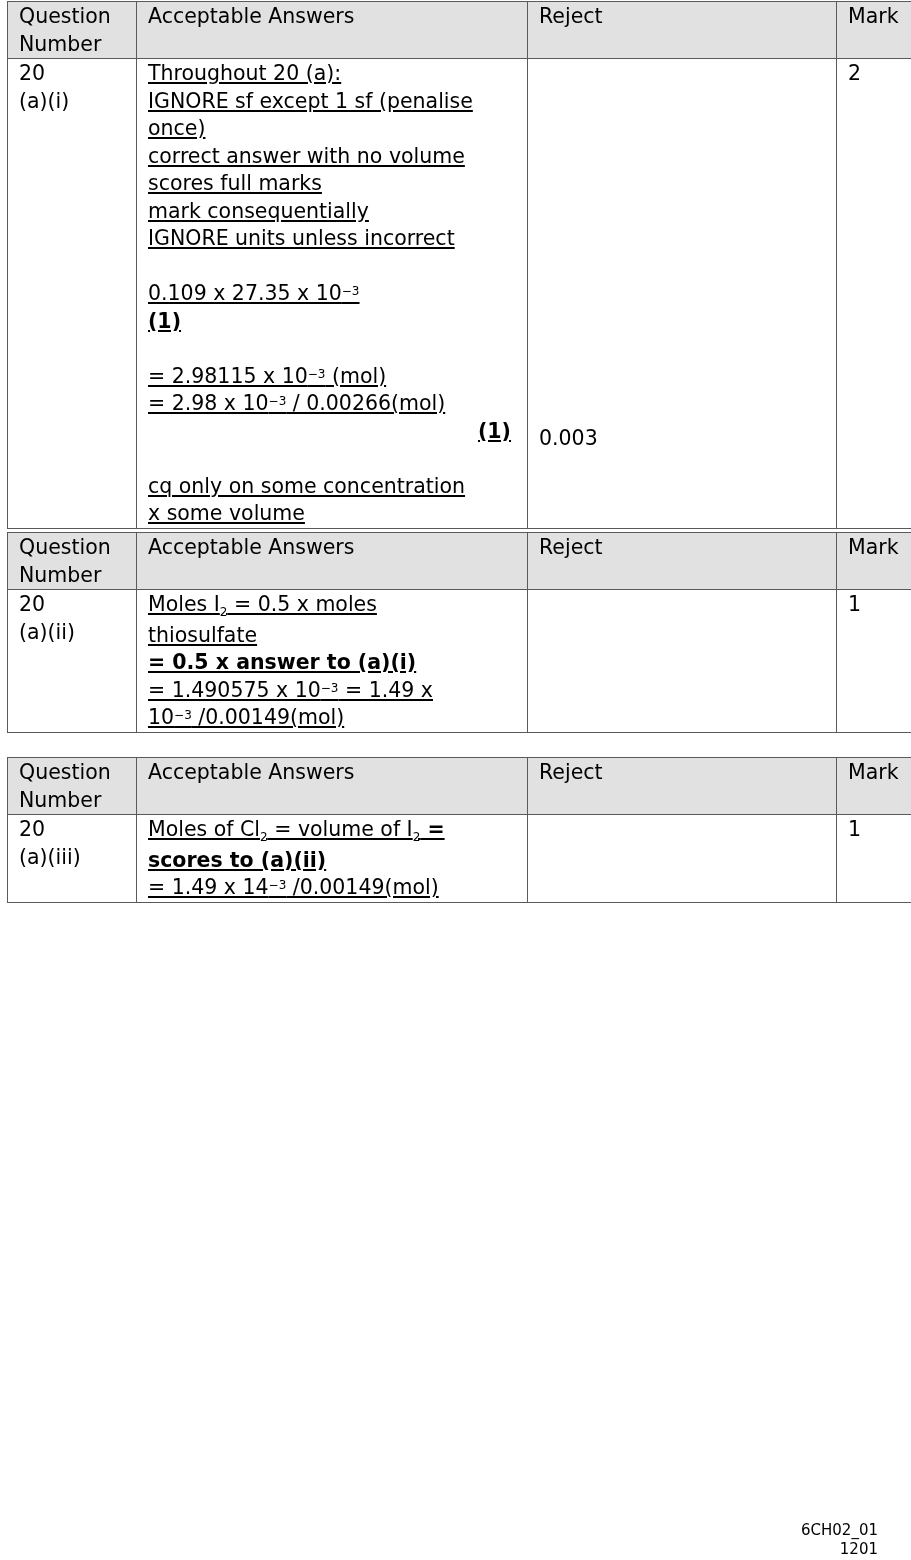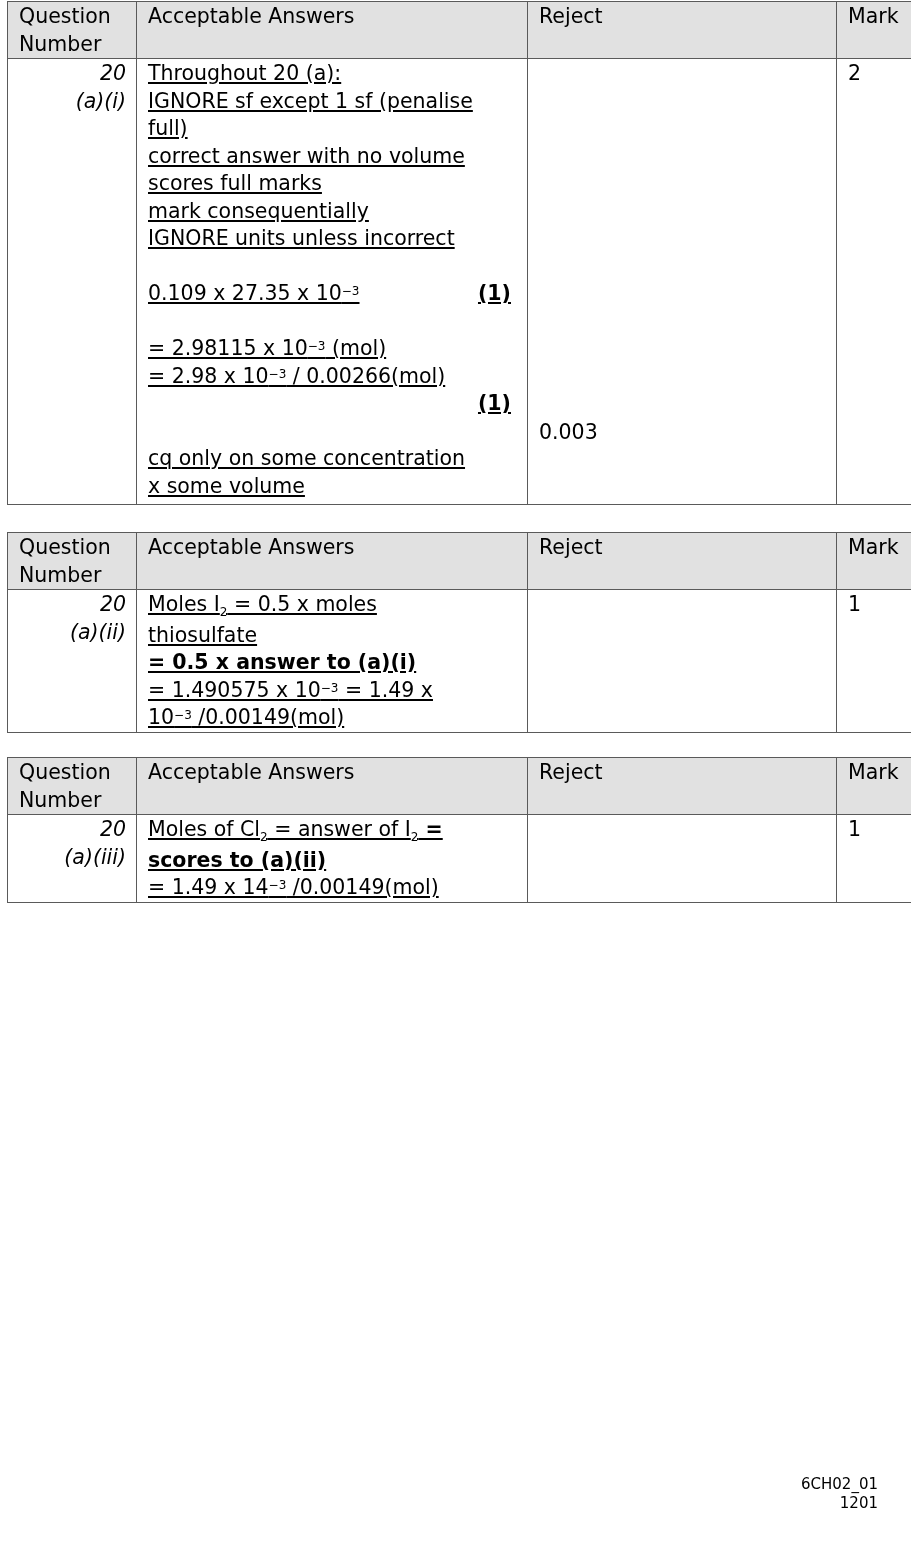--- a/index.html
+++ b/index.html
@@ -12,32 +12,32 @@
       border-collapse: collapse; table-layout: fixed;
     }
     table.ms td, table.ms th {
       border: 1.5px solid #5a5a5a; vertical-align: top;
       padding: 1px 10px 0 11px; line-height: 27.5px; font-weight: normal;
     }
     table.ms th { background: #e1e1e1; text-align: left; height: 55px; }
     col.c1 { width: 129px; } col.c2 { width: 391px; } col.c3 { width: 309px; } col.c4 { width: 79px; }
     th.qnum-left { text-align: left; padding-left: 11px; padding-right: 6px; }
     th.qnum-right { text-align: right; padding-right: 9px; }
-    td.qnum { text-align: right; font-weight: bold; padding-right: 9px; padding-top: 2px; font-style: italic; }
+    td.qnum { font-weight: bold; padding-right: 9px; padding-top: 2px; }
     td.mark { font-weight: bold; padding-top: 2px; }
     td.ans { padding-top: 2px; text-decoration: underline; }
     .line { display: block; white-space: nowrap; }
     .b { font-weight: bold; }
     .blank { display: block; height: 27.5px; }
-    .row-split { display: flex; justify-content: space-between; white-space: nowrap; }
+    .row-split { display: flex; white-space: nowrap; flex-direction: column; }
     .right { display: block; text-align: right; padding-right: 6px; }
     sup { font-size: 12px; vertical-align: top; position: relative; top: -2px; }
     sub { font-size: 12px; vertical-align: baseline; position: relative; top: 5px; }
     .footer {
-      position: absolute; right: 33px; top: 1475px; text-align: right;
+      position: absolute; right: 33px; top: 1521px; text-align: right;
       font-size: 15px; line-height: 19px; margin-left: 33px;
     }
   </style>
 </head>
 <body>
 
 <table class="ms" style="top:1px;">
   <colgroup>
       <col class="c1">
       <col class="c2">
@@ -55,39 +55,39 @@
     <th>Mark</th>
   </tr>
   <tr style="height:446px;">
     <td class="qnum">
       <span class="line">20</span>
       <span class="line">(a)(i)</span>
     </td>
     <td class="ans">
       <span class="line">Throughout 20 (a):</span>
       <span class="line">IGNORE sf except 1 sf (penalise</span>
-      <span class="line">full)</span>
+      <span class="line">once)</span>
       <span class="line">correct answer with no volume</span>
       <span class="line">scores full marks</span>
       <span class="line">mark consequentially</span>
       <span class="line">IGNORE units unless incorrect</span>
       <span class="blank"></span>
       <span class="row-split">
         <span><span>0.109 x 27.35 x 10</span><sup>−3</sup></span>
         <span class="b" style="padding-right:6px;">(1)</span>
       </span>
       <span class="blank"></span>
       <span class="line"><span>= 2.98115 x 10</span><sup>−3</sup><span> (mol)</span></span>
       <span class="line"><span>= 2.98 x 10</span><sup>−3</sup><span> / 0.00266(mol)</span></span>
       <span class="right b">(1)</span>
       <span class="blank"></span>
       <span class="line">cq only on some concentration</span>
       <span class="line">x some volume</span>
     </td>
-    <td style="padding-top:2px;">
+    <td style="padding-top:8px;">
       <span class="blank"></span>
           <span class="blank"></span>
           <span class="blank"></span>
           <span class="blank"></span>
       <span class="blank"></span>
           <span class="blank"></span>
           <span class="blank"></span>
           <span class="blank"></span>
       <span class="blank"></span>
           <span class="blank"></span>
@@ -152,21 +152,21 @@
     <th>Acceptable Answers</th>
     <th>Reject</th>
     <th>Mark</th>
   </tr>
   <tr>
     <td class="qnum">
       <span class="line">20</span>
       <span class="line">(a)(iii)</span>
     </td>
     <td class="ans">
-      <span class="line"><span>Moles of Cl</span><sub>2</sub><span> = answer of I</span><sub>2</sub><span class="b"> =</span></span>
+      <span class="line"><span>Moles of Cl</span><sub>2</sub><span> = volume of I</span><sub>2</sub><span class="b"> =</span></span>
       <span class="line b">scores to (a)(ii)</span>
       <span class="line"><span>= 1.49 x 14</span><sup>−3</sup><span> /0.00149(mol)</span></span>
     </td>
     <td></td>
     <td class="mark">1</td>
   </tr>
 </tbody>
   </table>
 
 <div class="footer">

